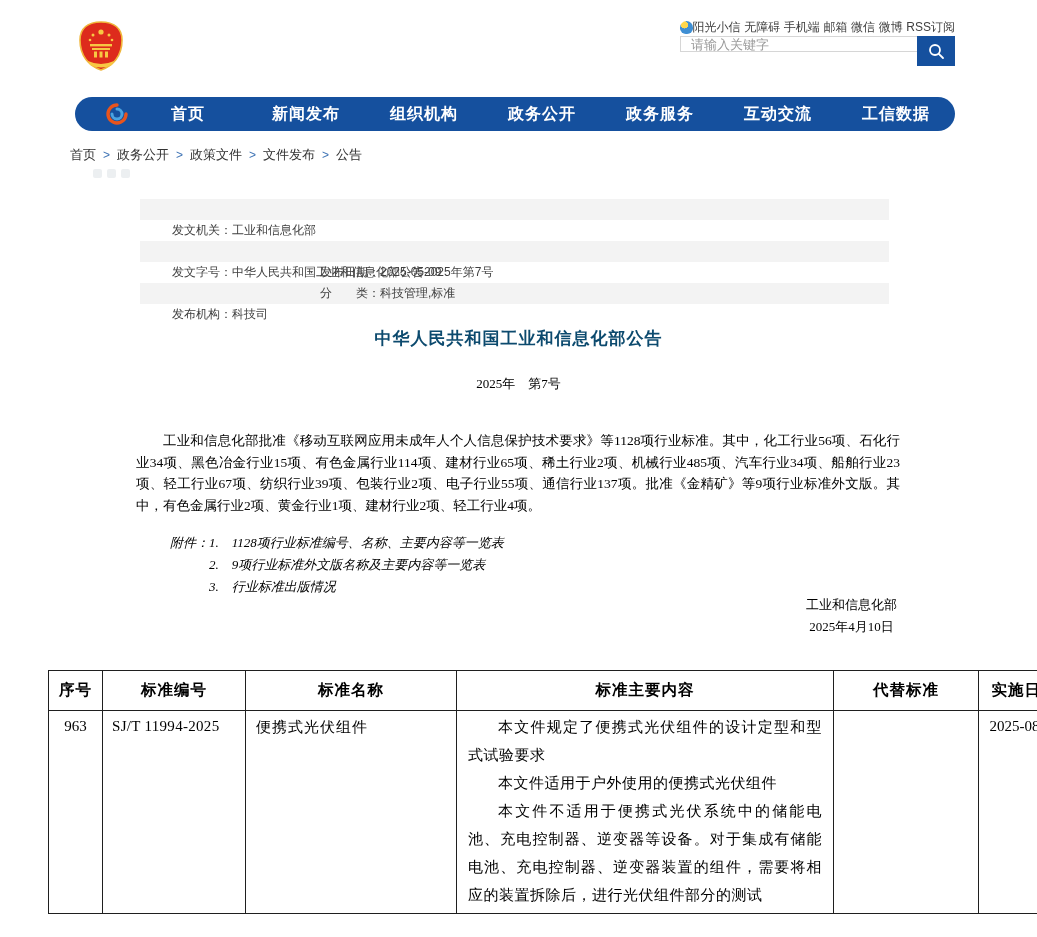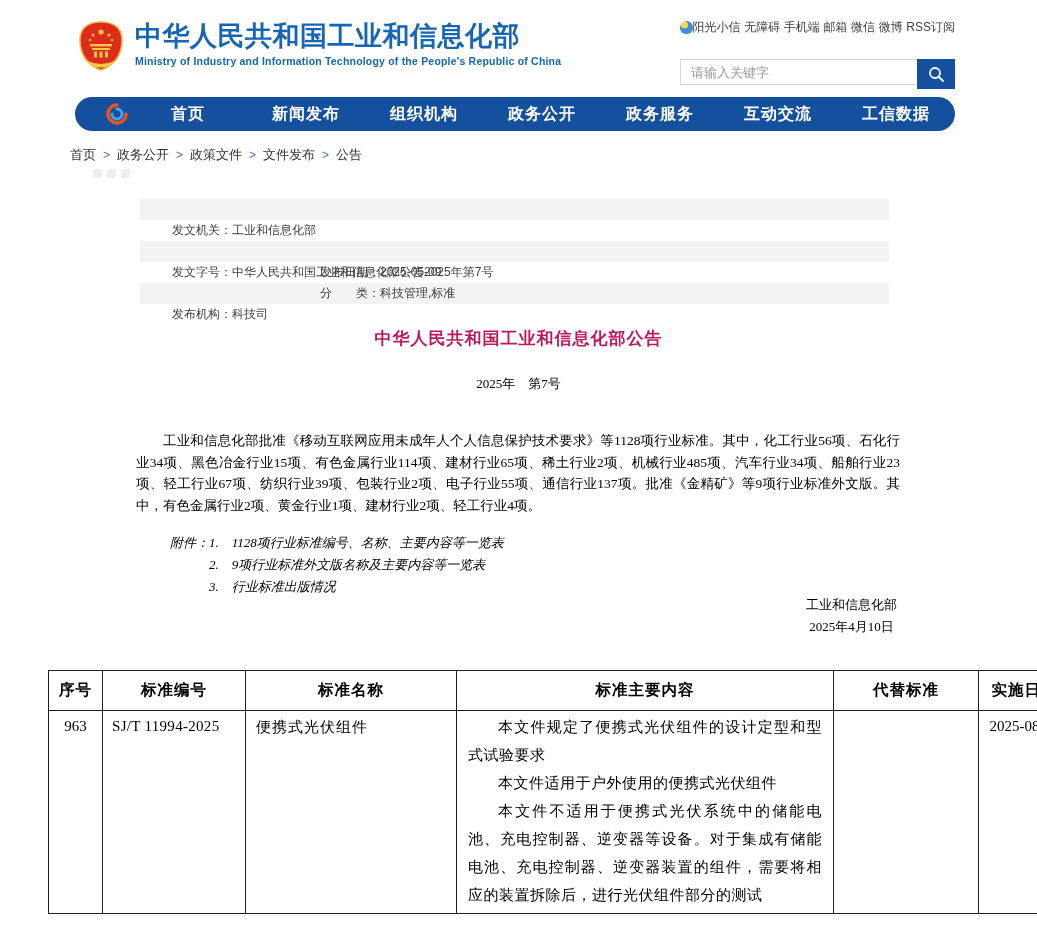--- a/index.html
+++ b/index.html
@@ -13,21 +13,21 @@
   .site-header { position:absolute; top:0; left:0; width:100%; height:95px; background:#fff; }
   .brand { position:absolute; left:78px; top:21px; display:flex; align-items:flex-start; }
   .emblem { width:46px; height:50px; margin-right:11px; flex:0 0 auto; }
   .brand-cn { font-size:27px; font-weight:bold; color:#1566b6; letter-spacing:0.5px; line-height:30px; }
   .brand-en { font-size:10.5px; font-weight:bold; color:#1566b6; margin-top:4px; letter-spacing:0.2px; }
   .header-right { position:absolute; right:82px; top:19px; width:275px; }
   .utility-links { display:flex; align-items:center; justify-content:space-between; font-size:12px; color:#404040; white-space:nowrap; }
   .utility-links a { color:#404040; text-decoration:none; cursor:pointer; }
   .mascot-icon { width:13px; height:13px; display:inline-block; border-radius:50% 50% 45% 45%;
     background:radial-gradient(circle at 35% 30%, #ffd74d 0 28%, #3f8fd4 30% 100%); margin-right:-4px; }
-  .search-box { margin-top:23px; display:flex; height:26px; border:1px solid #d6d6d6; background:#fff; }
+  .search-box { margin-top:0; display:flex; height:16px; border:1px solid #d6d6d6; background:#fff; }
   .search-box input { flex:1; border:none; outline:none; padding:0 10px; font-size:13px; color:#333;
     font-family:"Liberation Sans", sans-serif; }
   .search-box input::placeholder { color:#9a9a9a; }
   .search-btn { width:38px; height:30px; margin:-1px -1px -1px 0; border:none; background:#15509e; cursor:pointer;
     display:flex; align-items:center; justify-content:center; }
   
   .main-nav { position:absolute; left:75px; top:97px; width:880px; height:34px; background:#15509e;
     border-radius:17px; display:flex; align-items:center; }
   .nav-logo { width:24px; height:24px; margin-left:30px; flex:0 0 auto; }
   .nav-item { flex:1; text-align:center; color:#fff; font-size:16px; font-weight:bold; text-decoration:none;
@@ -40,21 +40,21 @@
   .faded-icons { position:absolute; left:93px; top:169px; display:flex; gap:5px; opacity:0.12; }
   .faded-icons i { width:9px; height:9px; background:#6b7f96; display:inline-block; border-radius:2px; }
   
   .meta-panel { position:absolute; left:140px; top:199px; width:749px; font-size:12px; color:#404040; }
   .meta-row { position:relative; height:21px; line-height:21px; padding-left:12px; white-space:pre; }
   .meta-row.odd { background:#f3f3f3; }
   .meta-col2 { position:absolute; left:180px; top:0; white-space:pre; }
   .meta-label { color:#404040; }
   
   .doc-title { position:absolute; left:0; width:100%; top:327px; text-align:center;
-    font-size:17px; font-weight:bold; color:#be185d; letter-spacing:1px; }
+    font-size:17px; font-weight:bold; color:#0c4a6e; letter-spacing:1px; }
   .doc-no { position:absolute; left:0; width:100%; top:375px; text-align:center; font-size:13px; color:#000;
     font-family:"Liberation Serif", serif; }
   .doc-body { position:absolute; left:136px; width:764px; top:430px; font-size:13.5px; line-height:21.5px;
     color:#000; text-align:justify; text-indent:2em; font-family:"Liberation Serif", serif; }
   .attachments { position:absolute; left:170px; top:532px; font-size:13px; line-height:22px; color:#000;
     display:flex; font-family:"Liberation Serif", serif;font-style:italic; }
   .attachments .att-label { white-space:nowrap; }
   .attachments .att-list div { white-space:nowrap; }
   .signature { position:absolute; right:140px; top:594px; text-align:center; font-size:13px; line-height:22px;
     color:#000; font-family:"Liberation Serif", serif; }
@@ -86,24 +86,20 @@
         <circle cx="31" cy="14" r="1.5" fill="#f7c843"></circle>
         <circle cx="12" cy="19" r="1.3" fill="#f7c843"></circle>
         <circle cx="34" cy="19" r="1.3" fill="#f7c843"></circle>
         <rect x="12" y="23" width="22" height="2.4" fill="#f7c843"></rect>
         <rect x="14" y="27" width="18" height="2" fill="#f7c843"></rect>
         <rect x="16" y="30.5" width="3" height="6" fill="#f7c843"></rect>
         <rect x="21.5" y="30.5" width="3" height="6" fill="#f7c843"></rect>
         <rect x="27" y="30.5" width="3" height="6" fill="#f7c843"></rect>
         <path d="M10 40 Q23 46 36 40 L34 44 Q23 49 12 44 Z" fill="#f7c843"></path>
       </svg>
-      <div>
-        <div class="brand-cn">中华人民共和国工业和信息化部</div>
-        <div class="brand-en">Ministry of Industry and Information Technology of the People's Republic of China</div>
-      </div>
     </div>
 
     <div class="header-right">
       <div class="utility-links">
         <span class="mascot-icon"></span>
         <a>阳光小信</a>
         <a>无障碍</a>
         <a>手机端</a>
         <a>邮箱</a>
         <a>微信</a>

